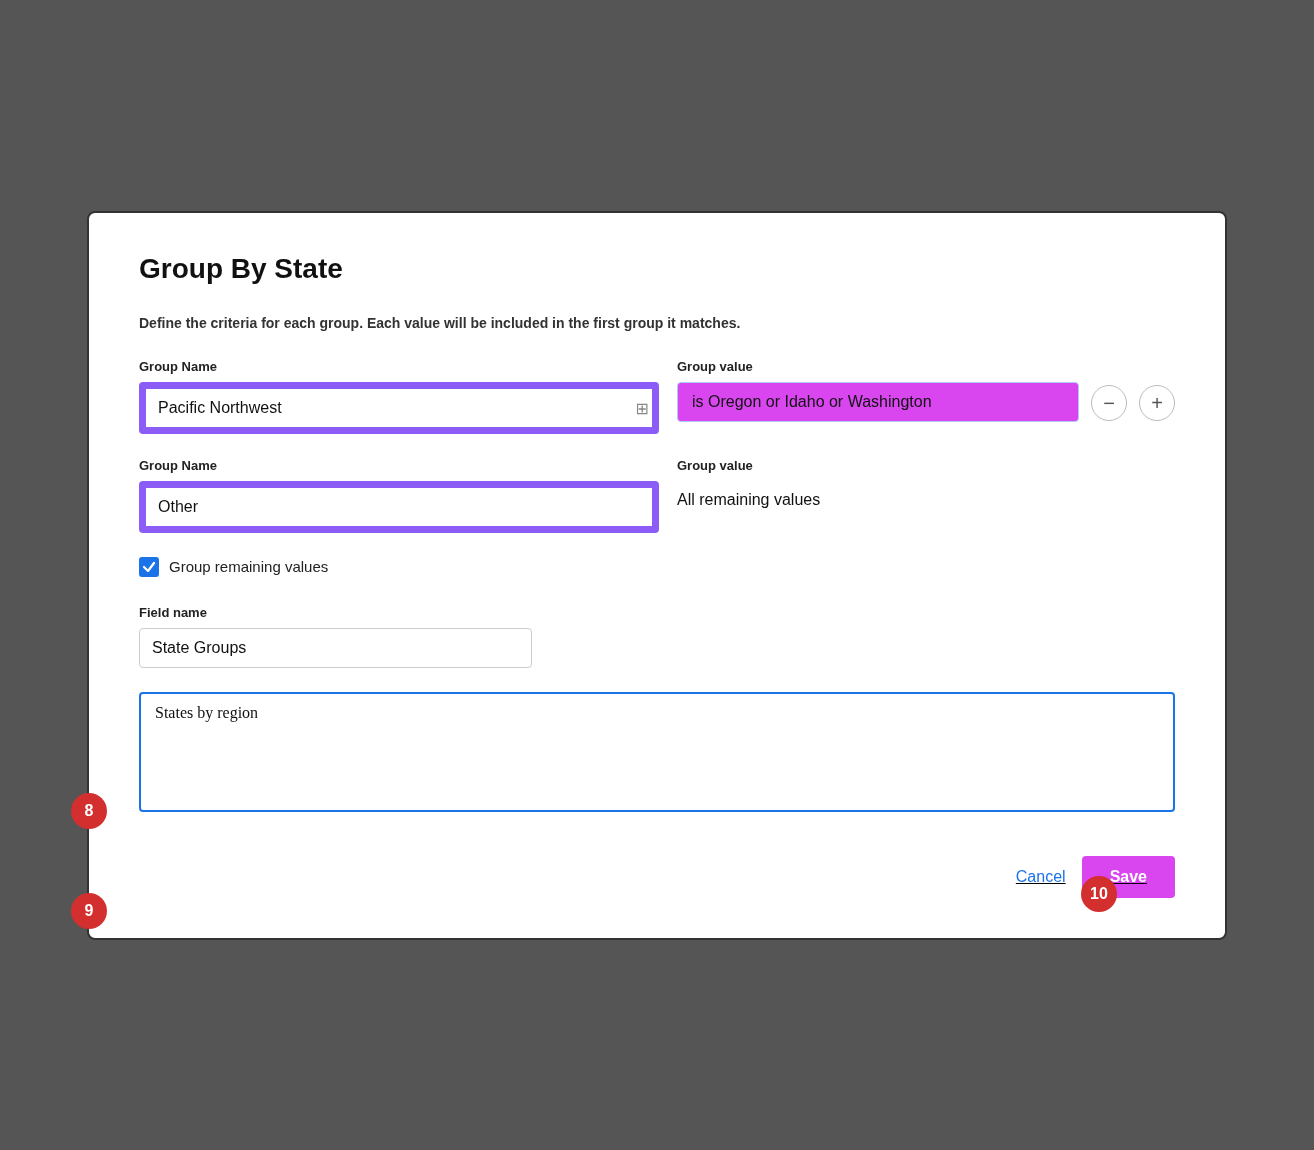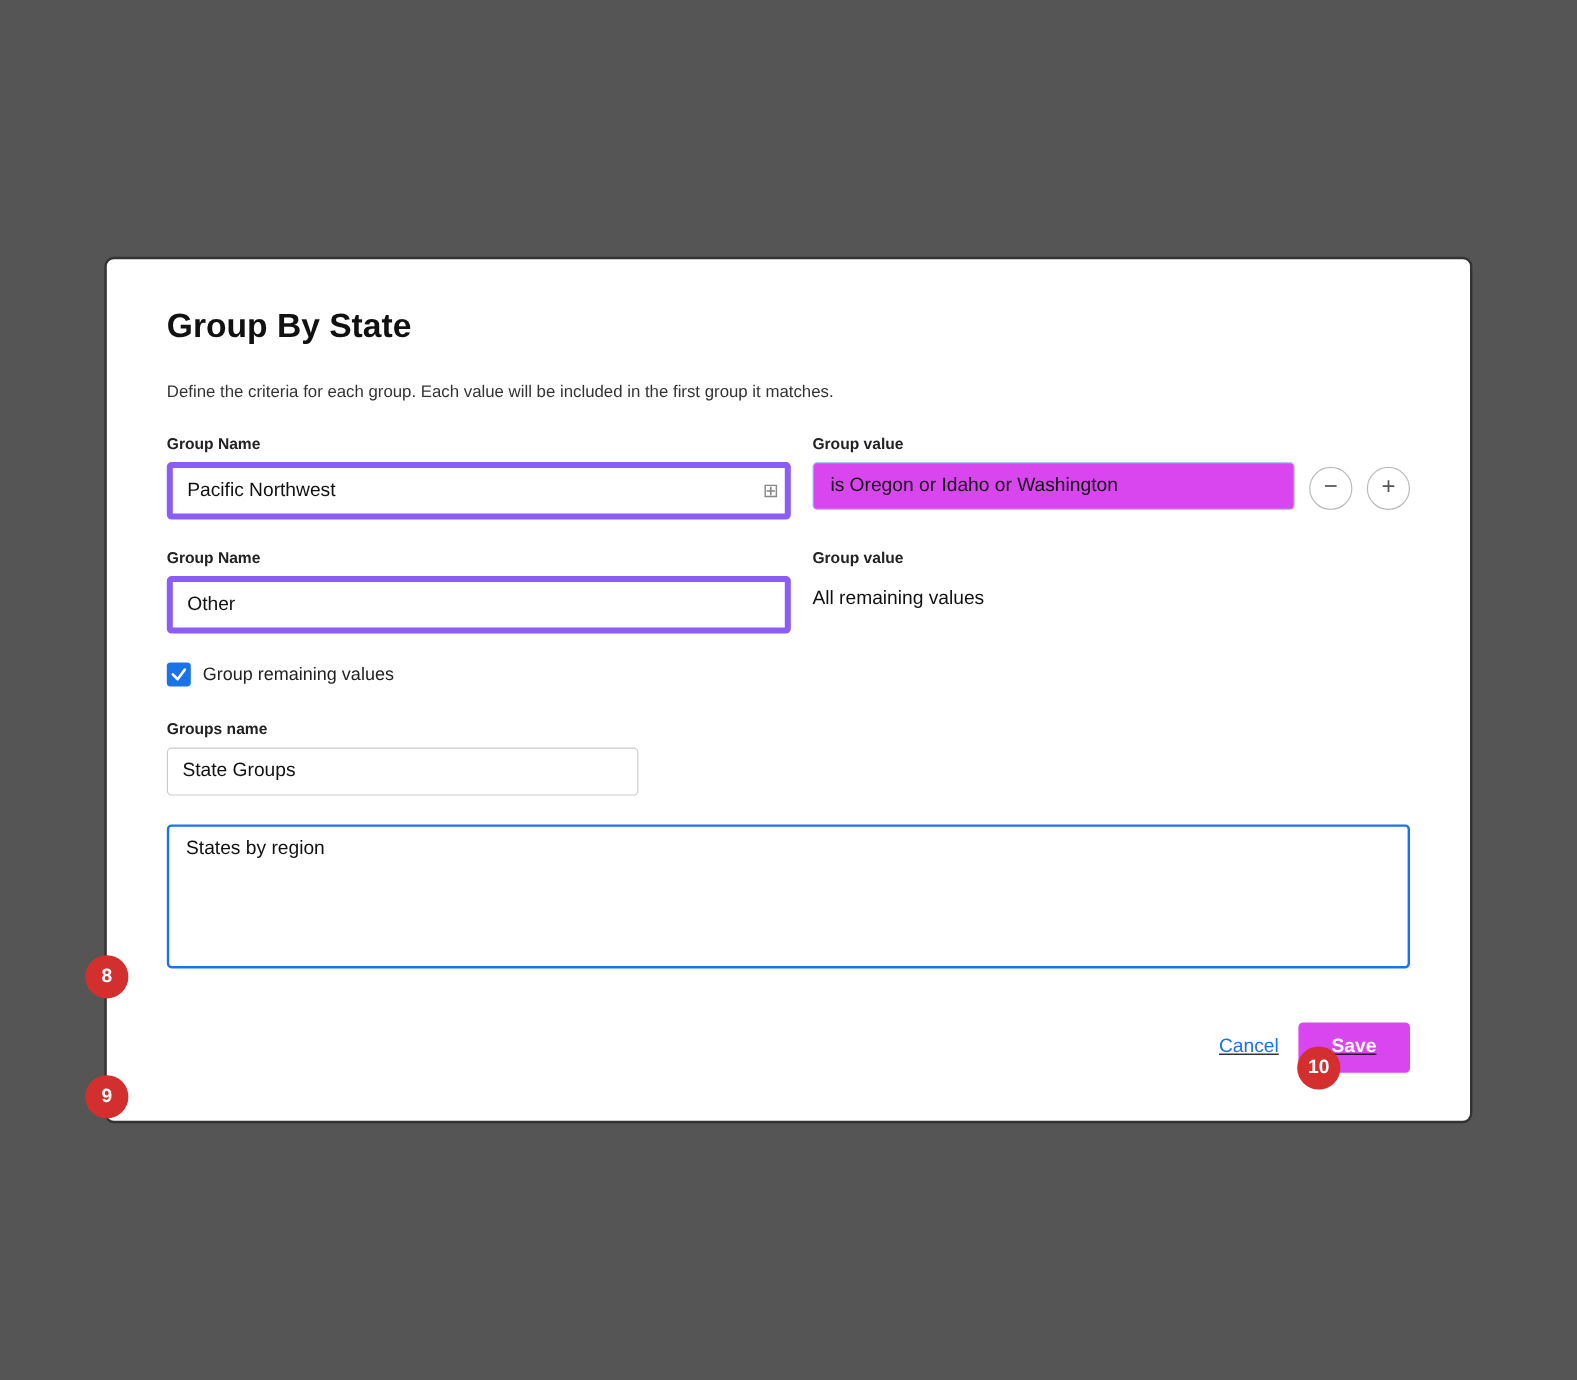--- a/index.html
+++ b/index.html
@@ -22,20 +22,21 @@
     .dialog-title {
       font-size: 28px;
       font-weight: 700;
       color: #111;
       margin-bottom: 30px;
     }
     .description-text {
       font-size: 14px;
       color: #333;
       margin-bottom: 28px;
+      font-weight: bold;
     }
     .row-group {
       display: flex;
       align-items: flex-start;
       gap: 18px;
       margin-bottom: 24px;
     }
     .col-name {
       flex: 0 0 520px;
     }
@@ -47,21 +48,21 @@
     }
     .field-label {
       font-size: 13px;
       font-weight: 700;
       color: #222;
       margin-bottom: 8px;
     }
     .input-field {
       width: 100%;
       padding: 10px 12px;
-      border: 5px solid #8b5cf6;
+      border: 7px solid #8b5cf6;
       border-radius: 4px;
       font-size: 16px;
       color: #111;
       outline: none;
     }
     .group-value-display {
       background: #d946ef;
       border: 1px solid #b0c8f5;
       border-radius: 4px;
       padding: 10px 14px;
@@ -149,21 +150,21 @@
     .description-textarea {
       width: 100%;
       height: 120px;
       padding: 10px 14px;
       border: 2px solid #1a73e8;
       border-radius: 4px;
       font-size: 16px;
       color: #111;
       outline: none;
       resize: none;
-      font-family: Liberation Sans, sans-serif;
+      font-family: Liberation Serif, serif;
     }
     .footer {
       display: flex;
       justify-content: flex-end;
       align-items: center;
       text-decoration: underline;
     }
     .cancel-btn {
       background: none;
       border: none;
@@ -255,21 +256,21 @@
   <div class="checkbox-row">
     <div class="checkbox-custom">
       <svg viewBox="0 0 14 14" fill="none" xmlns="http://www.w3.org/2000/svg">
         <polyline points="2,7 6,11 12,3" stroke="white" stroke-width="2.2" stroke-linecap="round" stroke-linejoin="round"></polyline>
       </svg>
     </div>
     <span class="checkbox-label">Group remaining values</span>
   </div>
 
   <div class="field-name-section">
-    <div class="field-label">Groups name</div>
+    <div class="field-label">Field name</div>
     <input class="field-name-input" type="text" value="State Groups" style="">
   </div>
 
   <div class="description-section">
     <textarea class="description-textarea" style="">States by region</textarea>
   </div>
 
   <div class="footer">
     <button class="cancel-btn">Cancel</button>
     <button class="save-btn">Save</button>

